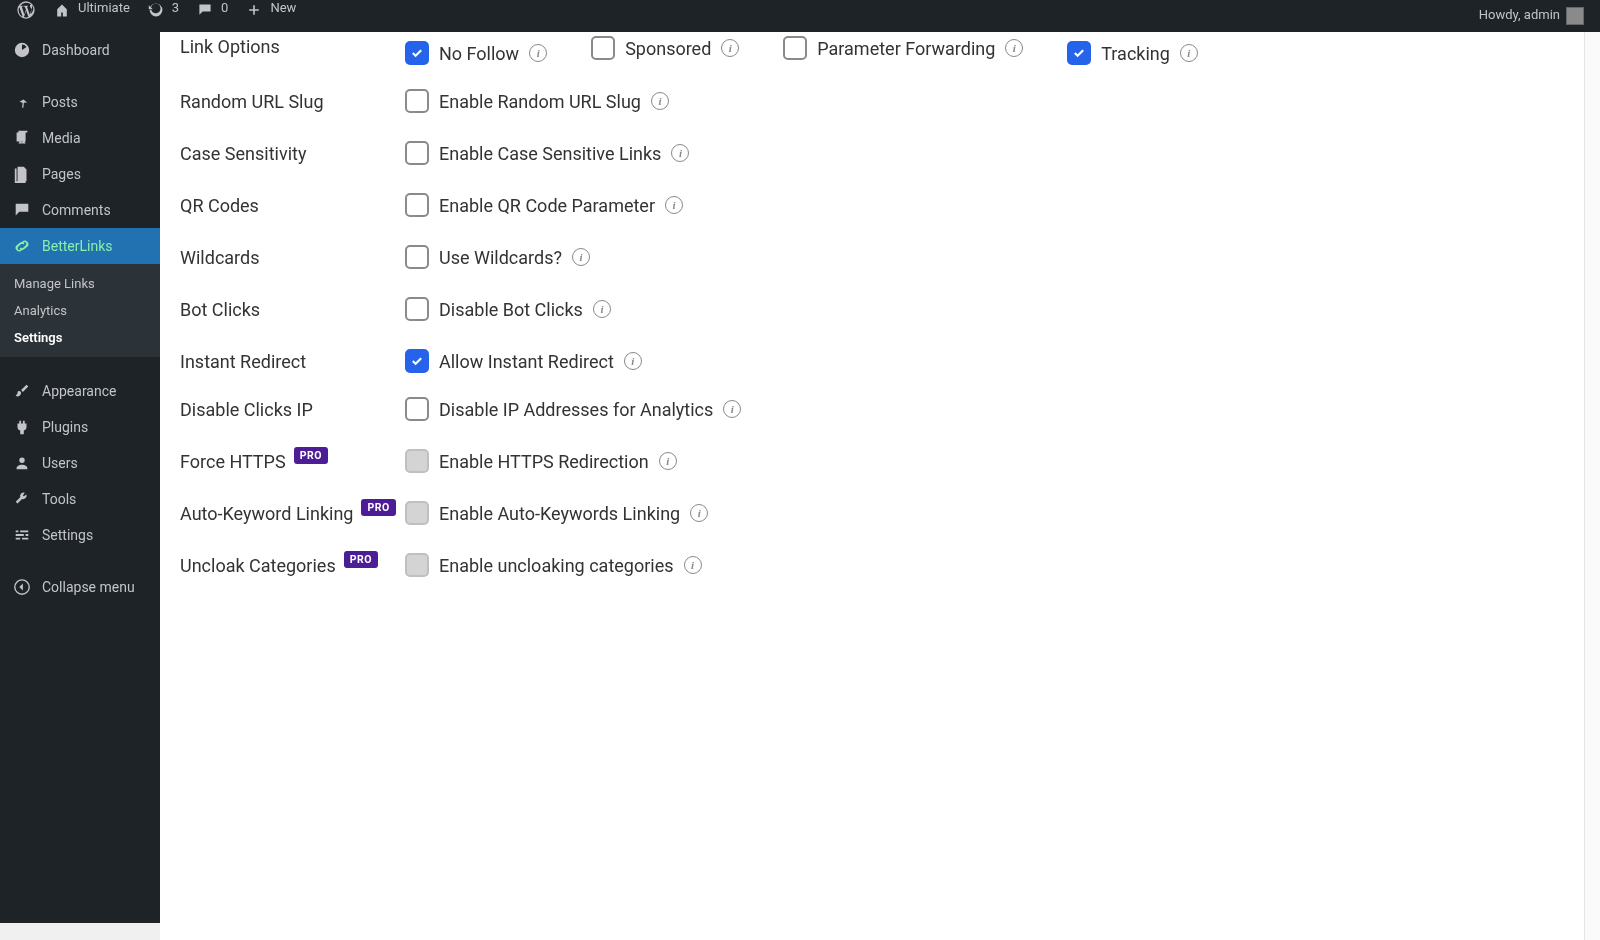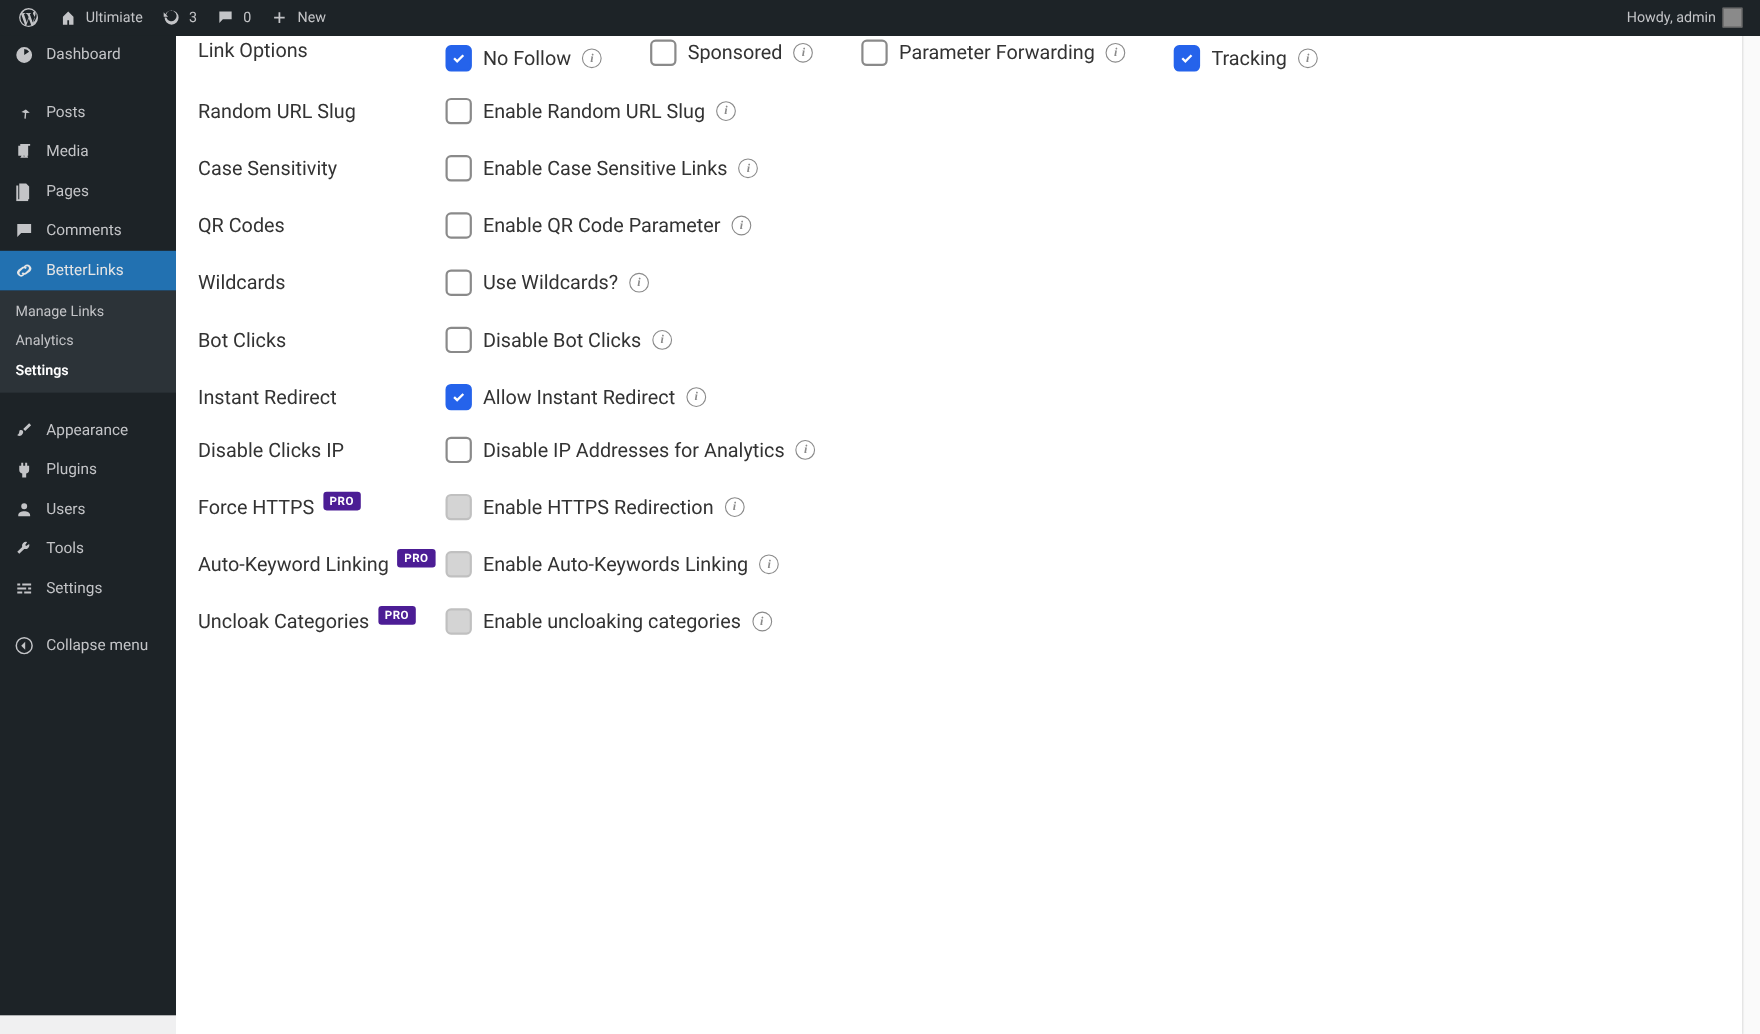--- a/index.html
+++ b/index.html
@@ -1,25 +1,25 @@
 <!DOCTYPE html>
 <html><head>
   <meta charset="utf-8">
   <style>
     * { margin: 0; padding: 0; box-sizing: border-box; font-family: -apple-system, BlinkMacSystemFont, "Segoe UI", Roboto, sans-serif; }
     body { background: #f0f0f1; overflow-x: hidden; }
     
     .admin-bar { position: fixed; top: 0; left: 0; right: 0; height: 32px; background: #1d2327; color: #c3c4c7; display: flex; align-items: center; padding: 0 8px; z-index: 1000; font-size: 13px; }
-    .admin-bar-item { display: flex; align-items: center; gap: 6px; padding: 0 8px; height: 100%; cursor: pointer; color: #c3c4c7; }
+    .admin-bar-item { display: flex; gap: 6px; padding: 0 8px; height: 100%; cursor: pointer; color: #c3c4c7; }
     .admin-bar .right { margin-left: auto; display: flex; align-items: center; gap: 8px; }
     .avatar { width: 18px; height: 18px; background: #8a8a8a; border: 1px solid #666; }
     
     .sidebar { position: fixed; top: 32px; left: 0; width: 160px; bottom: 17px; background: #1d2327; color: #c3c4c7; font-size: 14px; }
     .menu-item { display: flex; align-items: center; gap: 10px; padding: 8px 12px; cursor: pointer; color: #c3c4c7; }
-    .menu-item.active { background: #2271b1; color: #e5e5e5; position: relative; }
+    .menu-item.active { background: #2271b1; color: #86efac; position: relative; }
     .menu-item.active::after { content: ''; position: absolute; right: -8px; top: 50%; transform: translateY(-50%); border: 8px solid transparent; border-right-color: #f0f0f1; }
     .submenu { background: #2c3338; padding: 6px 0; }
     .submenu-item { padding: 6px 12px 6px 14px; font-size: 13px; cursor: pointer; color: #c3c4c7; }
     .submenu-item.active { color: #fff; font-weight: 600; }
     .menu-sep { height: 16px; }
     .menu-icon { width: 20px; height: 20px; display: inline-flex; align-items: center; justify-content: center; font-size: 16px; }
     
     .content { margin-left: 160px; margin-top: 32px; padding: 0 20px 40px 20px; background: #fff; min-height: calc(100vh - 32px); }
     .scrollbar-track { position: fixed; top: 32px; right: 0; bottom: 0; width: 16px; background: #fafafa; border-left: 1px solid #e5e5e5; }
     

